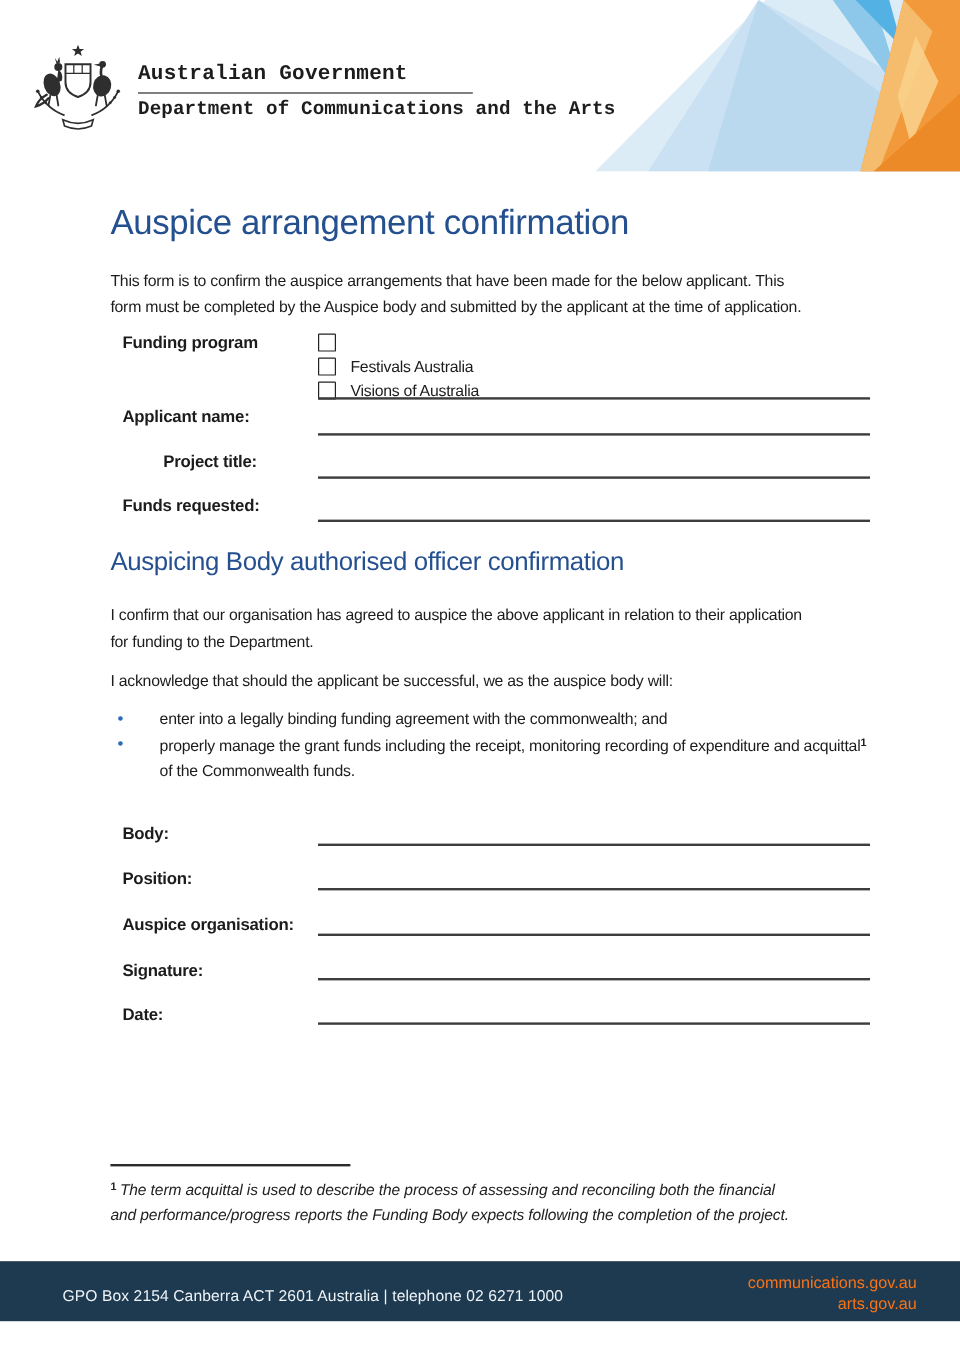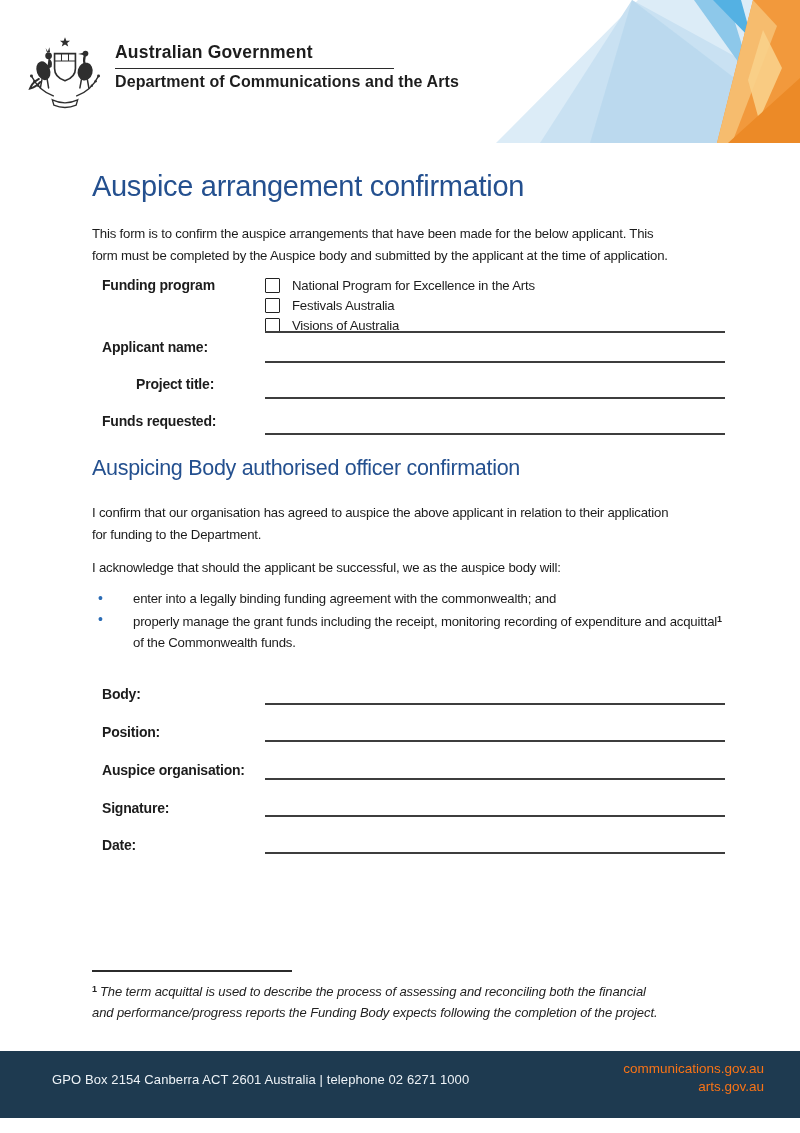--- a/index.html
+++ b/index.html
@@ -5,21 +5,21 @@
   html,body{margin:0;padding:0;background:#ffffff;}
   .page{position:relative;width:800px;height:1133px;background:#fff;overflow:hidden;
         font-family:"Liberation Sans",sans-serif;color:#1c1c1c;}
 
   
   .deco{position:absolute;top:0;right:0;width:330px;height:143px;display:block;}
 
   
   .logo{position:absolute;left:24px;top:34px;display:flex;align-items:flex-start;}
   .crest{width:82px;height:78px;display:block;}
-  .logo-text{margin-left:9px;margin-top:8px;font-family:Liberation Sans, sans-serif;font-weight:bold;color:#1d1d1d;}
+  .logo-text{margin-left:9px;margin-top:18px;font-family:Liberation Mono, monospace;font-weight:bold;color:#1d1d1d;}
   .gov{font-size:17.5px;letter-spacing:.2px;}
   .logo-divider{width:279px;border-top:1.5px solid #2b2b2b;margin:5px 0 4px 0;}
   .dept{font-size:16px;letter-spacing:.1px;}
 
   
   .title{position:absolute;left:92px;top:170px;margin:0;font-size:29px;font-weight:400;
          letter-spacing:-.3px;color:#24508f;}
   .h2{position:absolute;left:92px;top:456px;margin:0;font-size:21.5px;font-weight:400;
       letter-spacing:-.3px;color:#24508f;}
   .para{position:absolute;left:92px;width:636px;margin:0;font-size:13.2px;line-height:21.5px;
@@ -46,21 +46,21 @@
   sup.fnref{font-size:9px;font-weight:bold;vertical-align:4px;}
 
   
   .fn-divider{position:absolute;left:92px;top:970px;width:200px;height:1.5px;background:#2b2b2b;}
   .footnote{position:absolute;left:92px;top:979px;width:626px;margin:0;font-size:13px;
             font-style:italic;line-height:21px;letter-spacing:-.1px;color:#222;}
   .footnote sup{font-style:normal;font-weight:bold;font-size:9px;vertical-align:4px;margin-right:3px;}
   .footnote .fn-text{white-space:pre-line;}
 
   
-  .footer{position:absolute;left:0;top:1051px;width:800px;height:67px;background:#1e3a50;}
+  .footer{position:absolute;left:0;top:1051px;width:800px;height:50px;background:#1e3a50;}
   .footer-left{position:absolute;left:52px;top:21px;font-size:13px;color:#eef3f7;letter-spacing:.1px;}
   .footer-right{position:absolute;right:36px;top:9px;text-align:right;font-size:13.5px;
                 line-height:17.5px;color:#f97316;}
 </style>
 </head>
 <body>
 
 <div class="page">
 
   <svg class="deco" viewBox="0 0 330 143" preserveAspectRatio="none">
@@ -117,21 +117,20 @@
   </div>
 
   <h1 class="title">Auspice arrangement confirmation</h1>
   <p class="para intro">This form is to confirm the auspice arrangements that have been made for the below applicant. This
 form must be completed by the Auspice body and submitted by the applicant at the time of application.</p>
 
   <div class="flabel" style="top:277px;">Funding program</div>
   <div class="options">
     <div class="opt">
       <span class="checkbox"></span>
-      <span class="opt-label">National Program for Excellence in the Arts</span>
     </div>
     <div class="opt">
       <span class="checkbox"></span>
       <span class="opt-label">Festivals Australia</span>
     </div>
     <div class="opt">
       <span class="checkbox"></span>
       <span class="opt-label">Visions of Australia</span>
     </div>
   </div>

